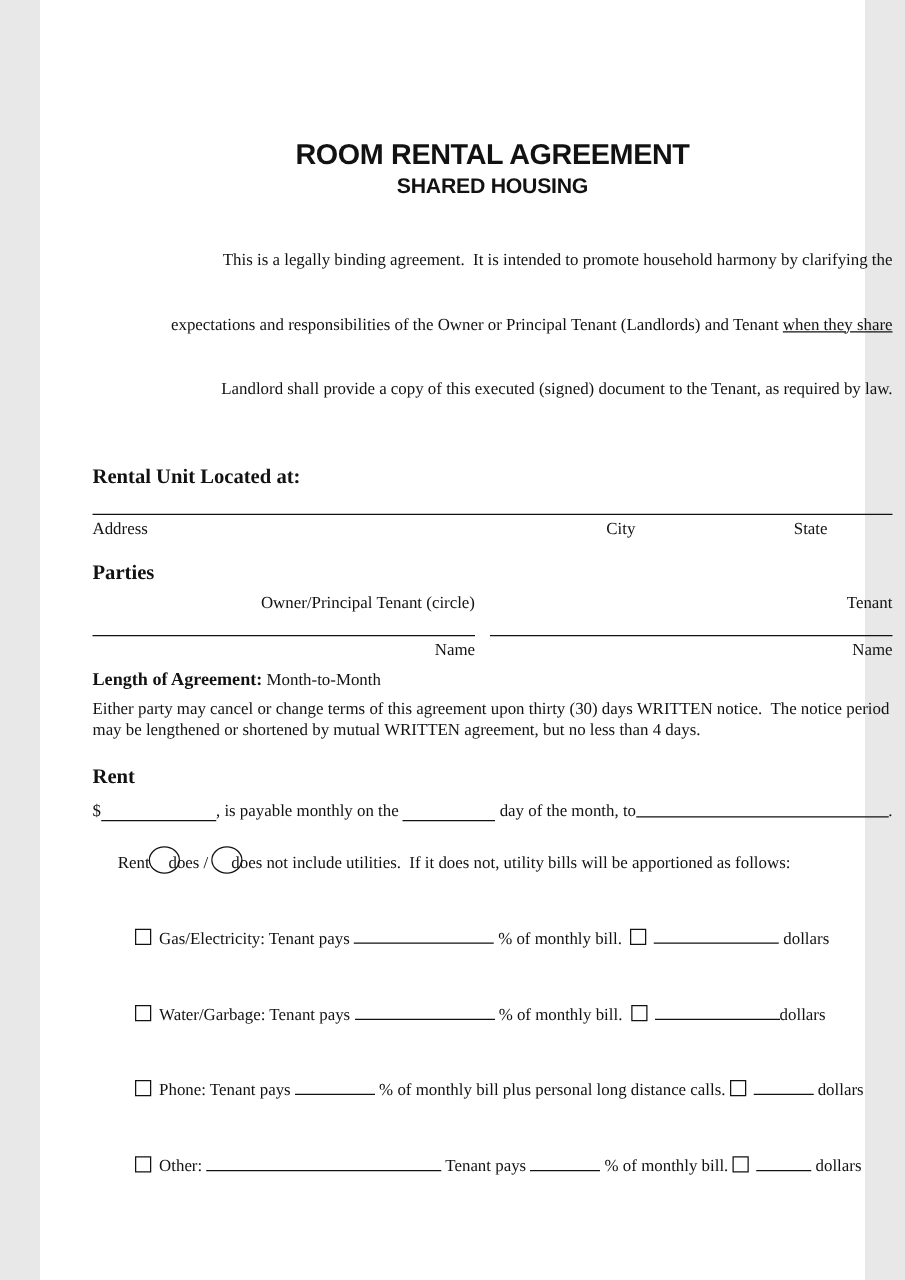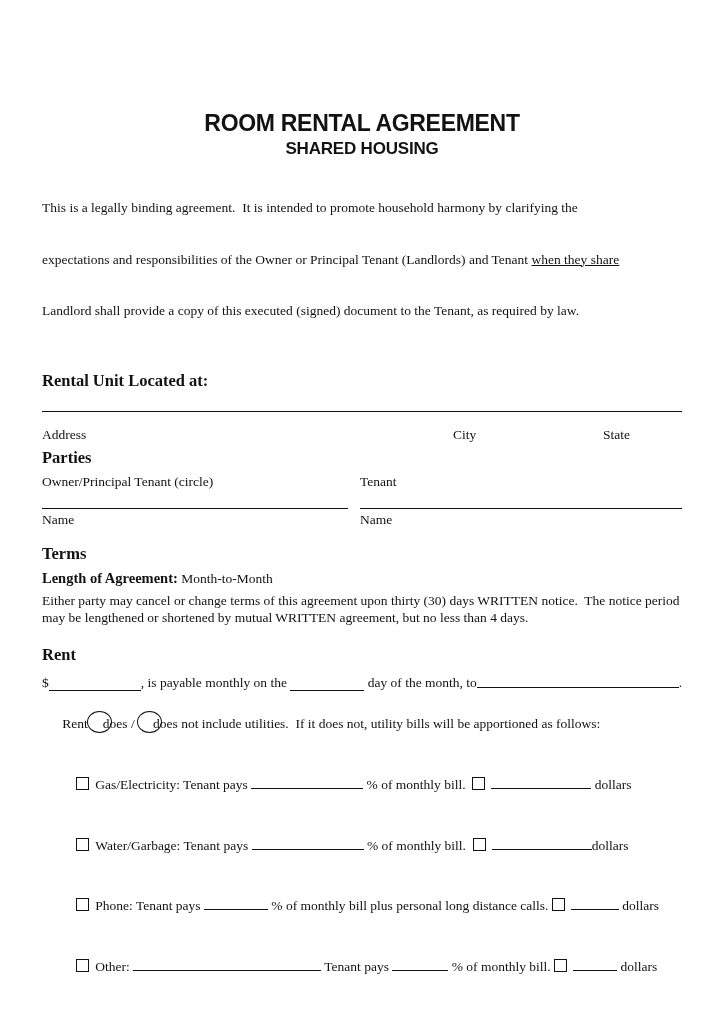--- a/index.html
+++ b/index.html
@@ -1,47 +1,47 @@
 <!DOCTYPE html>
 <html><head>
 <meta charset="utf-8">
 <style>
   html,body{margin:0;padding:0;background:#e8e8e8;}
   .page{
-    width:724px;height:1024px;background:#ffffff;position:relative;
+    width:660px;height:1024px;background:#ffffff;position:relative;
     margin:0 auto;color:#121212;
     font-family:"Liberation Serif","DejaVu Serif",serif;
     font-size:13.5px;line-height:17px;
   }
   .content{position:absolute;left:42px;top:0;width:640px;}
   .center{text-align:center;}
   .doc-title{
     font-family:"Liberation Sans","DejaVu Sans",sans-serif;
     font-weight:bold;font-size:23px;line-height:26px;letter-spacing:-0.3px;
     padding-top:110px;
   }
   .doc-subtitle{
     font-family:"Liberation Sans","DejaVu Sans",sans-serif;
     font-weight:bold;font-size:17px;line-height:20px;letter-spacing:-0.2px;
     margin-top:3px;
   }
   .para{white-space:pre-wrap;}
   .intro{margin-top:6px;}
-  .intro .iline{min-height:17.5px;}
+  .intro .iline{min-height:17.5px;text-align:right;}
   .u{text-decoration:underline;}
   .h1{font-weight:bold;font-size:16.5px;line-height:19px;font-family:Liberation Serif, serif;}
   .mt-rental{margin-top:17px;}
   .toprule{border-top:1.6px solid #121212;margin-top:21px;}
   .addr-labels{position:relative;height:17px;margin-top:2px;}
-  .addr-labels .lbl{position:absolute;top:12px;}
+  .addr-labels .lbl{position:absolute;top:0;}
   .lbl-city{left:411px;}
   .lbl-state{left:561px;}
   .mt-parties{margin-top:17px;}
   .two-col{display:grid;grid-template-columns:306px 322px;column-gap:12px;}
-  .party-labels{margin-top:6px;}
+  .party-labels{margin-top:6px;text-align:right;}
   .sigline{border-top:1.3px solid #121212;margin-top:18px;padding-top:2px;}
   .mt-terms{margin-top:16px;}
   .len-row{margin-top:7px;}
   .len-lbl{font-weight:bold;font-size:14.5px;}
   .terms-body{margin-top:5px;}
   .mt-rent{margin-top:19px;}
   .rentline1{margin-top:10px;display:flex;align-items:flex-end;white-space:pre;}
   .blank{display:inline-block;border-bottom:1.2px solid #121212;height:12px;vertical-align:baseline;}
   .fillblank{flex:1 1 auto;border-bottom:1.2px solid #121212;margin-bottom:3px;}
   .rentline2{margin-top:3px;white-space:pre-wrap;}
@@ -83,21 +83,20 @@
       <div>
         <div>Owner/Principal Tenant (circle)</div>
         <div class="sigline"><span>Name</span></div>
       </div>
       <div>
         <div>Tenant</div>
         <div class="sigline"><span>Name</span></div>
       </div>
     </div>
 
-    <div class="h1 mt-terms">Terms</div>
     <div class="len-row">
       <span class="len-lbl">Length of Agreement:</span>
       <span>Month-to-Month</span>
     </div>
     <div class="para terms-body">Either party may cancel or change terms of this agreement upon thirty (30) days WRITTEN notice.  The notice period may be lengthened or shortened by mutual WRITTEN agreement, but no less than 4 days.</div>
 
     <div class="h1 mt-rent">Rent</div>
 
     <div class="rentline1">
       <span>$</span><span class="blank" style="width:92px"></span><span>, is payable monthly on the </span><span class="blank" style="width:74px"></span><span> day of the month, to</span><span class="fillblank"></span><span>.</span>

